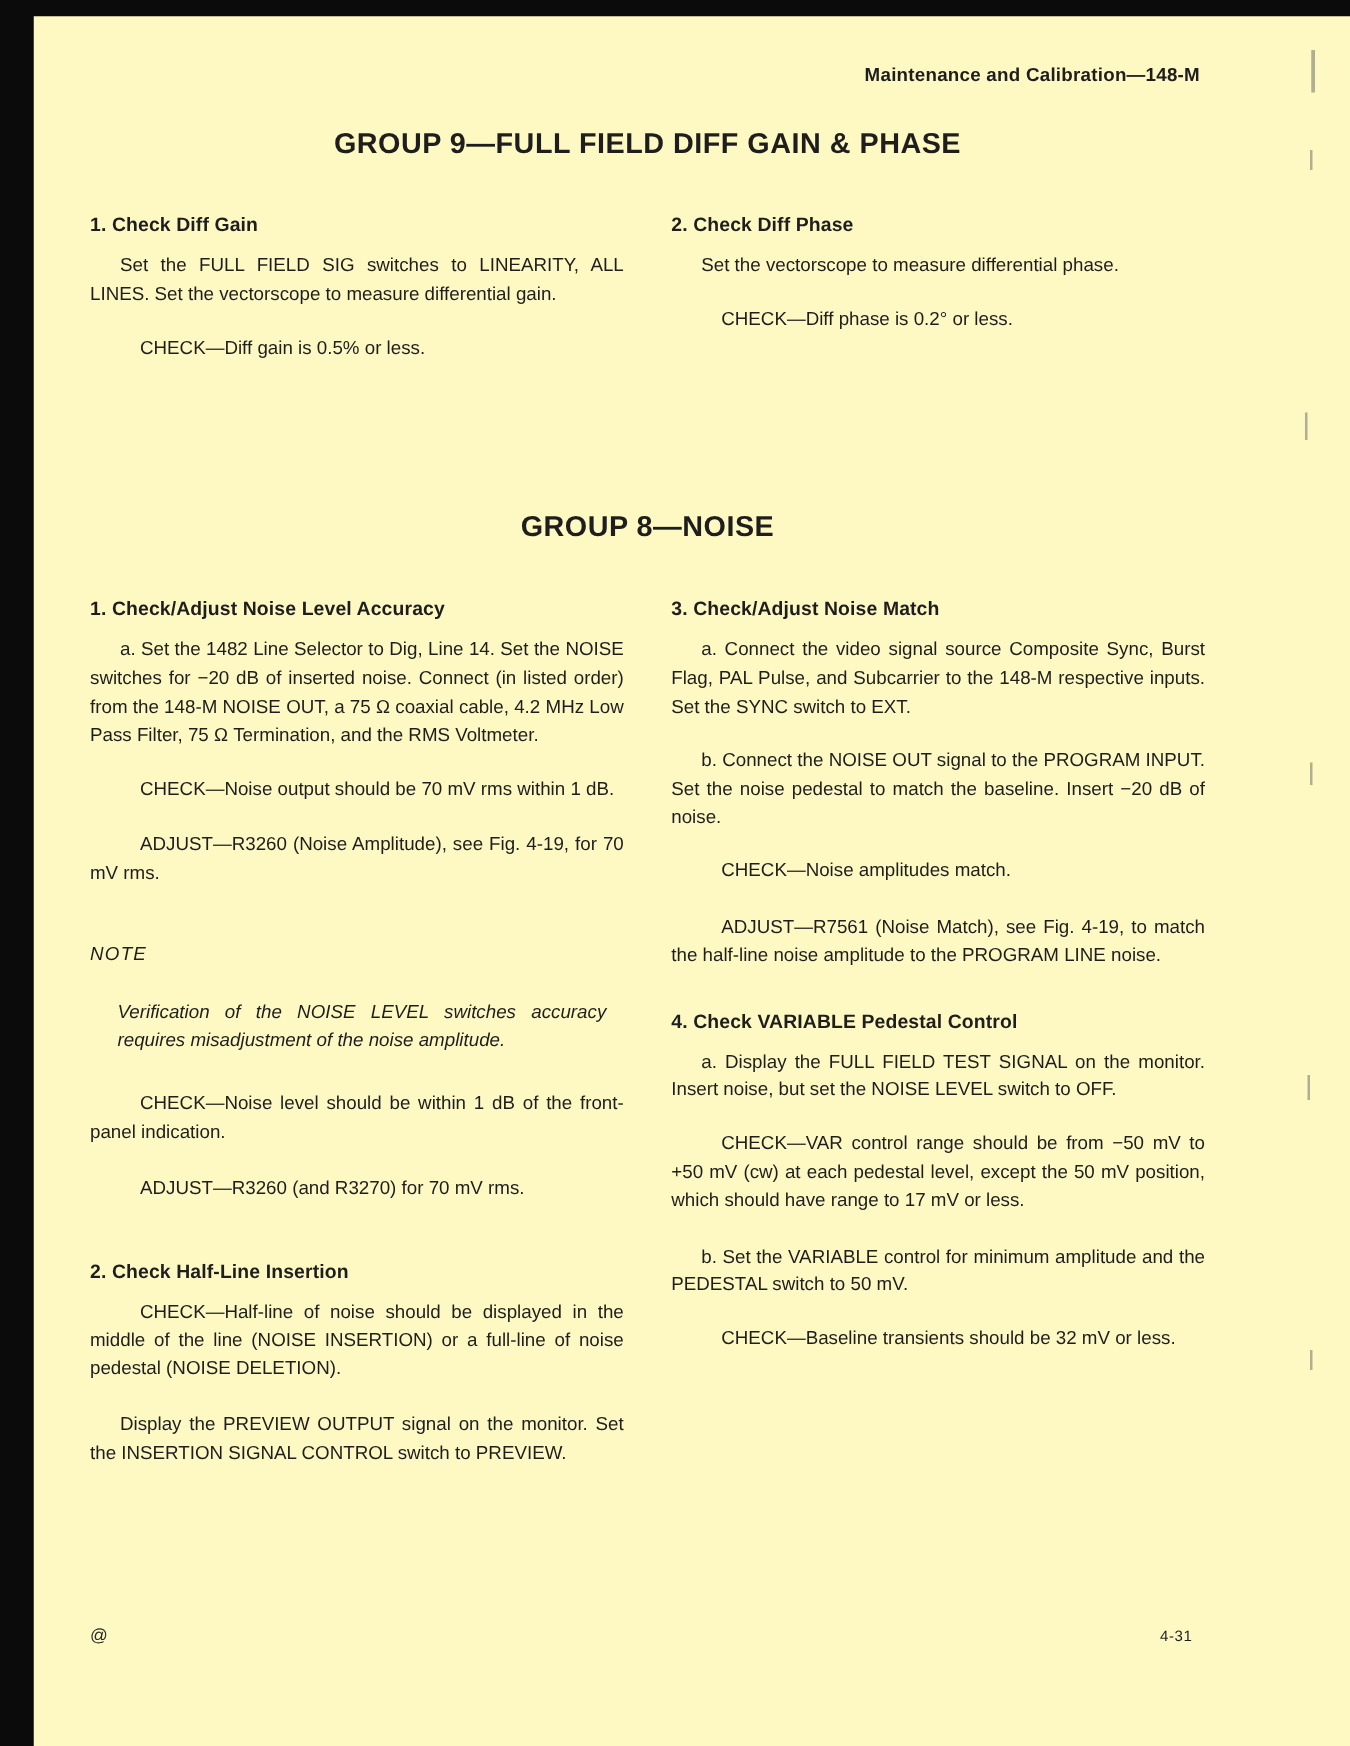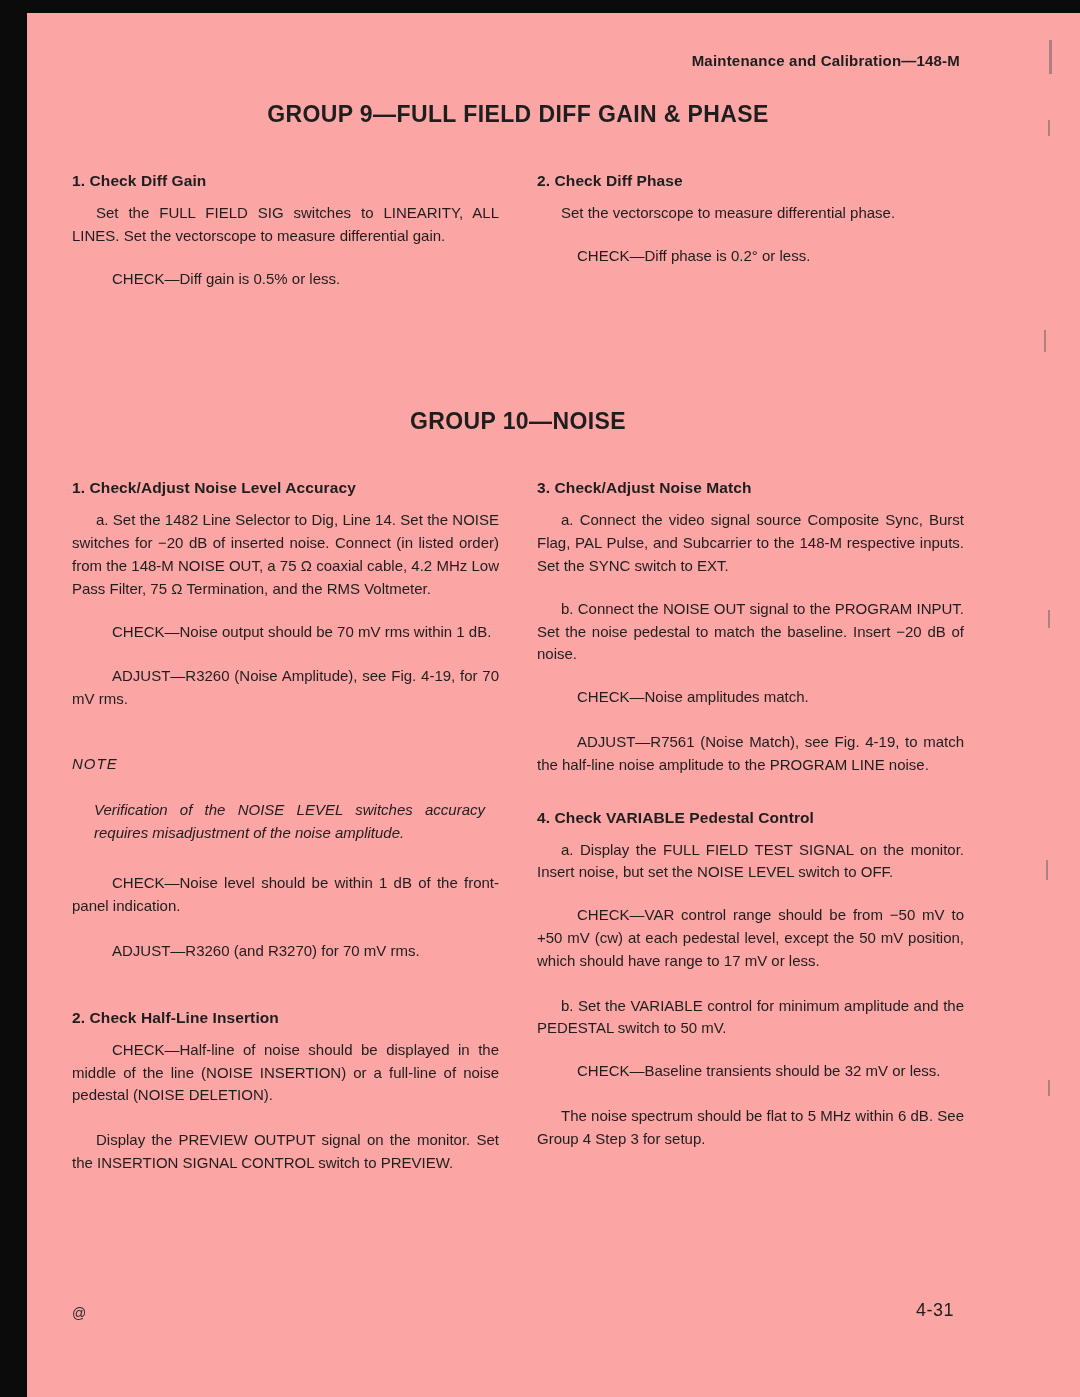--- a/index.html
+++ b/index.html
@@ -3,21 +3,21 @@
 <meta charset="utf-8">
 <style>
   * { margin: 0; padding: 0; box-sizing: border-box; }
   html, body { background: #d8d8d4; }
   body { font-family: "Liberation Sans", sans-serif; }
 
   .page {
     position: relative;
     width: 1080px;
     height: 1397px;
-    background: #fca5a5;
+    background: #fef9c3;
     color: #1e1e1e;
     overflow: hidden;
     margin: 0 auto;
   }
 
   
   .scan-bar-top  { position: absolute; top: 0; left: 0; width: 100%; height: 13px; background: #0b0b0b; }
   .scan-bar-left { position: absolute; top: 0; left: 0; width: 27px; height: 100%; background: #0b0b0b; }
   .scan-mark { position: absolute; background: #555; opacity: .45; }
 
@@ -86,21 +86,21 @@
   .footer {
     position: absolute;
     left: 72px;
     width: 892px;
     top: 1300px;
     display: flex;
     justify-content: space-between;
     align-items: flex-end;
   }
   .footer-symbol { font-size: 14px; color: #2a2a2a; }
-  .page-number   { font-size: 18px; letter-spacing: .5px; padding-right: 10px; }
+  .page-number   { font-size: 12px; letter-spacing: .5px; padding-right: 10px; }
 </style>
 </head>
 <body>
 
 <div class="page">
 
   <div class="scan-bar-top"></div>
   <div class="scan-bar-left"></div>
   <div class="scan-mark" style="right:28px; top:40px;  width:3px; height:34px;"></div>
   <div class="scan-mark" style="right:30px; top:120px; width:2px; height:16px;"></div>
@@ -121,21 +121,21 @@
         <p class="body lead">Set the FULL FIELD SIG switches to LINEARITY, ALL LINES. Set the vectorscope to measure differential gain.</p>
         <p class="body check">CHECK—Diff gain is 0.5% or less.</p>
       </div>
       <div class="col">
         <h3 class="sec-heading">2.  Check Diff Phase</h3>
         <p class="body lead">Set the vectorscope to measure differential phase.</p>
         <p class="body check">CHECK—Diff phase is 0.2° or less.</p>
       </div>
     </div>
 
-    <h1 class="group-title g10-title">GROUP 10—NOISE</h1>
+    <h1 class="group-title g10-title">GROUP 8—NOISE</h1>
 
     <div class="columns">
 
       <div class="col">
         <h3 class="sec-heading">1.  Check/Adjust Noise Level Accuracy</h3>
         <p class="body lead">a.  Set the 1482 Line Selector to Dig, Line 14. Set the NOISE switches for −20 dB of inserted noise. Connect (in listed order) from the 148-M NOISE OUT, a 75 Ω coaxial cable, 4.2 MHz Low Pass Filter, 75 Ω Termination, and the RMS Voltmeter.</p>
         <p class="body check">CHECK—Noise output should be 70 mV rms within 1 dB.</p>
         <p class="body adjust">ADJUST—R3260 (Noise Amplitude), see Fig. 4-19, for 70 mV rms.</p>
 
         <div class="note-title">NOTE</div>
@@ -155,21 +155,20 @@
         <p class="body lead">b.  Connect the NOISE OUT signal to the PROGRAM INPUT. Set the noise pedestal to match the baseline. Insert −20 dB of noise.</p>
         <p class="body check">CHECK—Noise amplitudes match.</p>
         <p class="body adjust">ADJUST—R7561 (Noise Match), see Fig. 4-19, to match the half-line noise amplitude to the PROGRAM LINE noise.</p>
 
         <h3 class="sec-heading mt-lg">4.  Check VARIABLE Pedestal Control</h3>
         <p class="body lead">a.  Display the FULL FIELD TEST SIGNAL on the monitor. Insert noise, but set the NOISE LEVEL switch to OFF.</p>
         <p class="body check">CHECK—VAR control range should be from −50 mV to +50 mV (cw) at each pedestal level, except the 50 mV position, which should have range to 17 mV or less.</p>
         <p class="body lead">b.  Set the VARIABLE control for minimum amplitude and the PEDESTAL switch to 50 mV.</p>
         <p class="body check">CHECK—Baseline transients should be 32 mV or less.</p>
 
-        <p class="body lead">The noise spectrum should be flat to 5 MHz within 6 dB. See Group 4 Step 3 for setup.</p>
       </div>
 
     </div>
   </div>
 
   <div class="footer">
     <span class="footer-symbol">@</span>
     <span class="page-number">4-31</span>
   </div>
 

